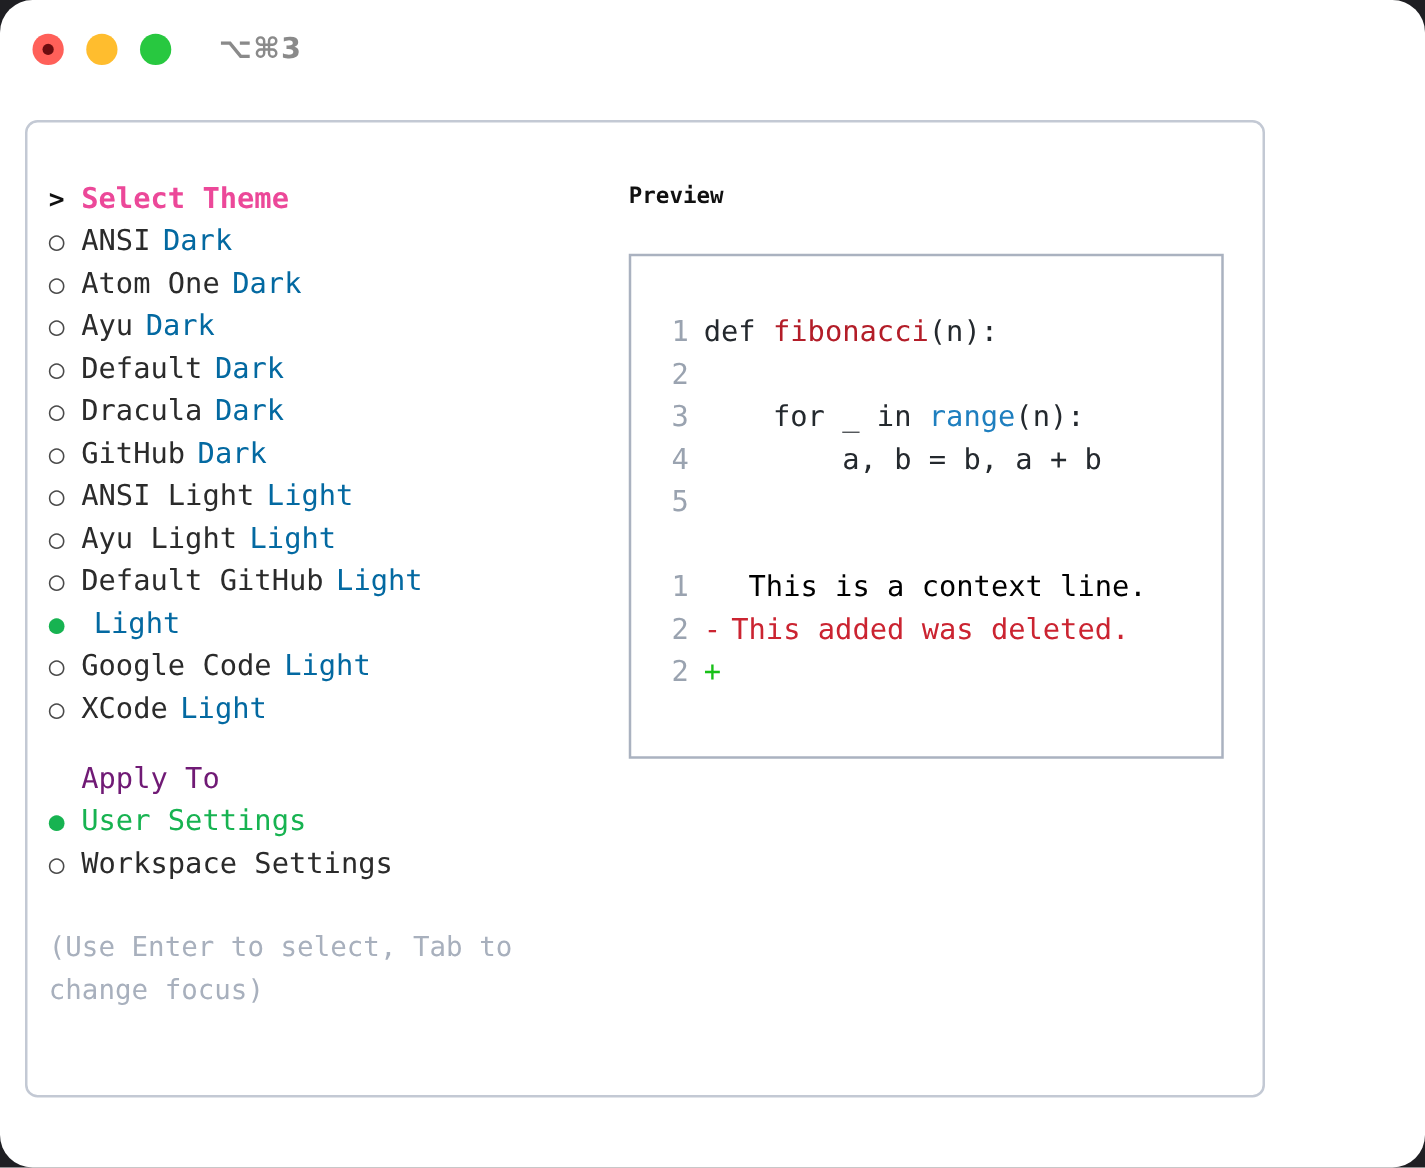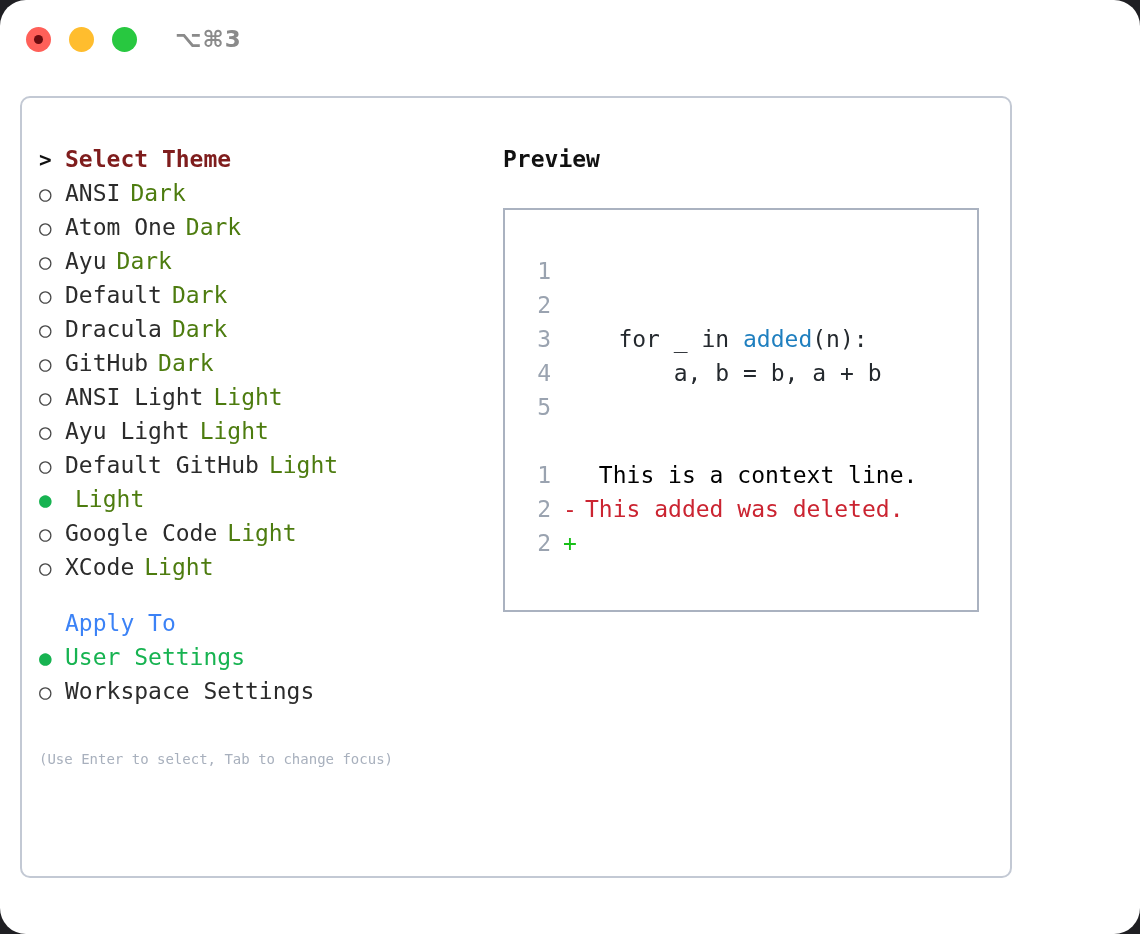--- a/index.html
+++ b/index.html
@@ -103,48 +103,48 @@
   .bullet.sel {
     color: #17b351;
   }
   .bullet.caret {
     color: #111111;
     font-weight: bold;
   }
   .bullet.blank { color: transparent; }
 
   .label        { color: #2b2b2b; }
-  .label.head   { color: #7f1d1d; font-weight: bold; }
+  .label.head   { color: #ec4899; font-weight: bold; }
   .label.sel    { color: #17b351; }
-  .label.sub    { color: #3b82f6; }
+  .label.sub    { color: #701a75; }
   .tag {
-    color: #4d7c0f;
+    color: #0369a1;
     margin-left: 10px;
   }
 
   .spacer-sm { height: 22px; }
   .spacer-md { height: 30px; }
 
   .hint {
-    font-size: 14px;
+    font-size: 22px;
     color: #a8b0bd;
     line-height: 34px;
     width: 420px;
     white-space: pre-wrap;
   }
 
   
   .right-col {
     position: absolute;
     left: 481px;
     top: 48px;
     width: 490px;
   }
   .preview-title {
-    font-size: 23px;
+    font-size: 18px;
     color: #111111;
     font-weight: bold;
     margin-bottom: 36px;
   }
   .preview-box {
     width: 476px;
     height: 404px;
     border: 2px solid #aab2c0;
     box-sizing: border-box;
     background: #ffffff;
@@ -235,23 +235,23 @@
       <div class="spacer-md"></div>
 
       <div class="hint">(Use Enter to select, Tab to change focus)</div>
     </div>
 
     <div class="right-col">
       <div class="preview-title">Preview</div>
 
       <div class="preview-box">
         <div id="code-block">
-            <div class="code-line"><span class="lineno">1</span></div>
+            <div class="code-line"><span class="lineno">1</span><span class="code-text"><span class="tok-plain">def </span><span class="tok-func">fibonacci</span><span class="tok-plain">(n):</span></span></div>
             <div class="code-line"><span class="lineno">2</span></div>
-            <div class="code-line"><span class="lineno">3</span><span class="code-text"><span class="tok-plain">    for _ in </span><span class="tok-builtin">added</span><span class="tok-plain">(n):</span></span></div>
+            <div class="code-line"><span class="lineno">3</span><span class="code-text"><span class="tok-plain">    for _ in </span><span class="tok-builtin">range</span><span class="tok-plain">(n):</span></span></div>
             <div class="code-line"><span class="lineno">4</span><span class="code-text"><span class="tok-plain">        a, b = b, a + b</span></span></div>
             <div class="code-line"><span class="lineno">5</span></div>
           </div>
         <div class="blank-line"></div>
         <div id="diff-block">
             <div class="code-line"><span class="lineno">1</span><span class="marker diff-ctx"></span><span class="code-text diff-ctx"> This is a context line.</span></div>
             <div class="code-line"><span class="lineno">2</span><span class="marker diff-del">-</span><span class="code-text diff-del">This added was deleted.</span></div>
             <div class="code-line"><span class="lineno">2</span><span class="marker diff-add">+</span></div>
           </div>
       </div>

